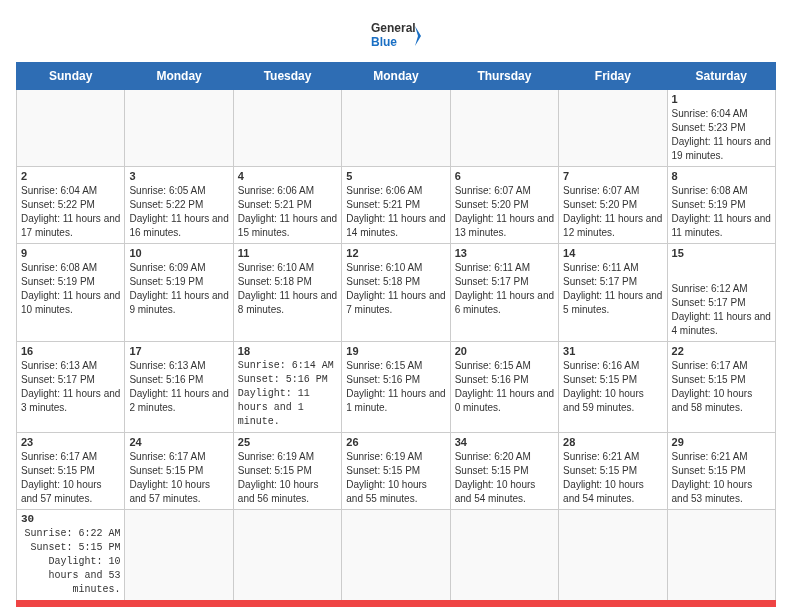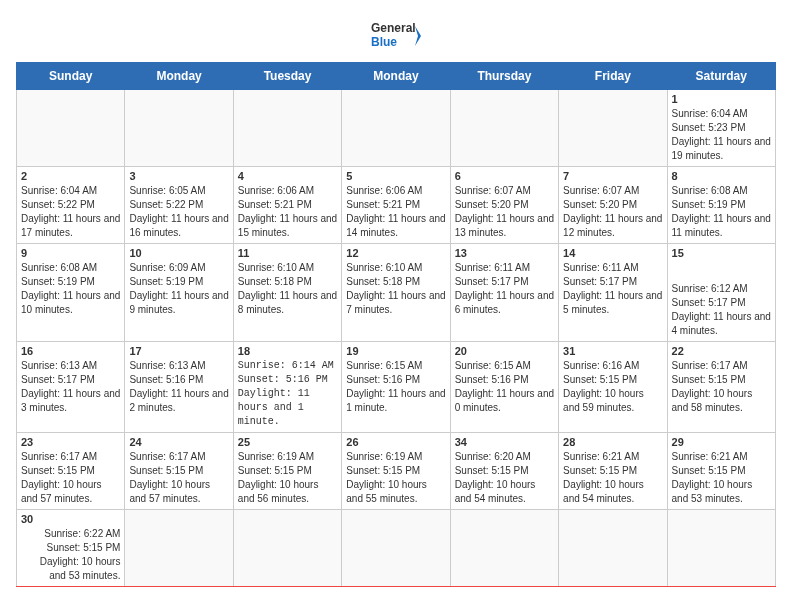--- a/index.html
+++ b/index.html
@@ -64,21 +64,22 @@
     }
     .day-info {
       font-size: 10px;
       line-height: 1.4;
       color: #333;
     }
     .empty-cell {
       background: #f9f9f9;
     }
     .last-row td {
-      border-bottom: 1px solid #ef4444;
+      border-bottom: 7px solid #ef4444;
+      font-family: Liberation Mono, monospace;
     }
   </style>
 </head>
 <body>
 
 <div class="header-area">
   <div class="logo">
   <svg width="50" height="40" viewBox="0 0 50 40" xmlns="http://www.w3.org/2000/svg">
     <text x="0" y="16" font-size="12" font-family="Arial" font-weight="bold" fill="#333">General</text>
     <text x="0" y="30" font-size="12" font-family="Arial" font-weight="bold" fill="#1a6fc4">Blue</text>

